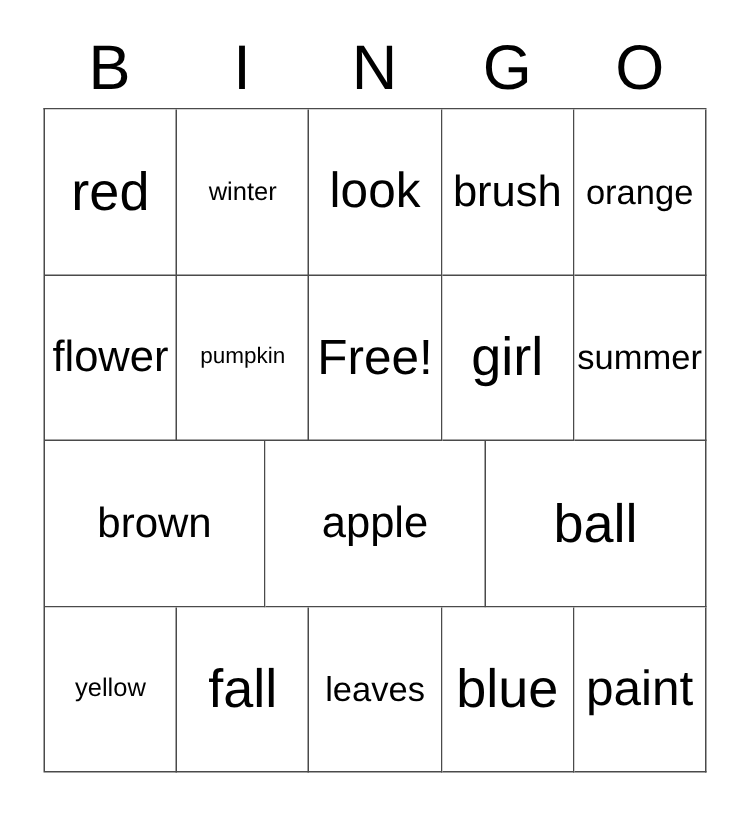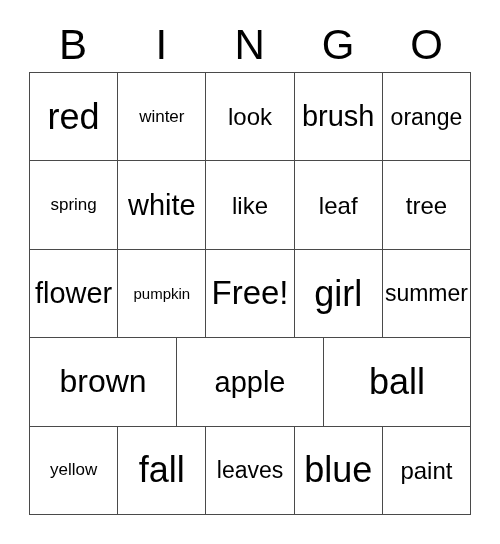--- a/index.html
+++ b/index.html
@@ -84,21 +84,21 @@
     white-space: nowrap;
     line-height: 1.05;
     color: #000000;
     font-weight: 400;
     padding: 0 2px;
     user-select: none;
   }
 
   
   .fs-xl   { font-size: 36px; }
-  .fs-lg   { font-size: 24px; }
+  .fs-lg   { font-size: 33px; }
   .fs-md   { font-size: 29px; }
   .fs-sm   { font-size: 17px; }
   .fs-xs   { font-size: 23px; }
   .fs-xxs  { font-size: 15px; }
 </style>
 </head>
 <body>
 
 <div id="bingo-card">
 
@@ -123,55 +123,38 @@
         </div>
         <div class="bingo-cell">
           <span class="cell-text fs-md">brush</span>
         </div>
         <div class="bingo-cell">
           <span class="cell-text fs-xs">orange</span>
         </div>
       </div>
       <div class="bingo-row">
         <div class="bingo-cell">
-          <span class="cell-text fs-sm">spring</span>
-        </div>
-        <div class="bingo-cell">
-          <span class="cell-text fs-md">white</span>
-        </div>
-        <div class="bingo-cell">
-          <span class="cell-text fs-lg">like</span>
-        </div>
-        <div class="bingo-cell">
-          <span class="cell-text fs-lg">leaf</span>
-        </div>
-        <div class="bingo-cell">
-          <span class="cell-text fs-lg">tree</span>
-        </div>
-      </div>
-      <div class="bingo-row">
-        <div class="bingo-cell">
           <span class="cell-text fs-md">flower</span>
         </div>
         <div class="bingo-cell">
           <span class="cell-text fs-xxs">pumpkin</span>
         </div>
         <div class="bingo-cell">
           <span class="cell-text fs-xl" style="font-size: 33px; text-align: right;">Free!</span>
         </div>
         <div class="bingo-cell">
           <span class="cell-text fs-xl">girl</span>
         </div>
         <div class="bingo-cell">
           <span class="cell-text fs-xs">summer</span>
         </div>
       </div>
       <div class="bingo-row">
         <div class="bingo-cell">
-          <span class="cell-text fs-md" style="font-size: 32px;">brown</span>
+          <span class="cell-text fs-md" style="font-size: 28px;">brown</span>
         </div>
         <div class="bingo-cell">
           <span class="cell-text fs-md">apple</span>
         </div>
         <div class="bingo-cell">
           <span class="cell-text fs-xl">ball</span>
         </div>
       </div>
       <div class="bingo-row">
         <div class="bingo-cell">

